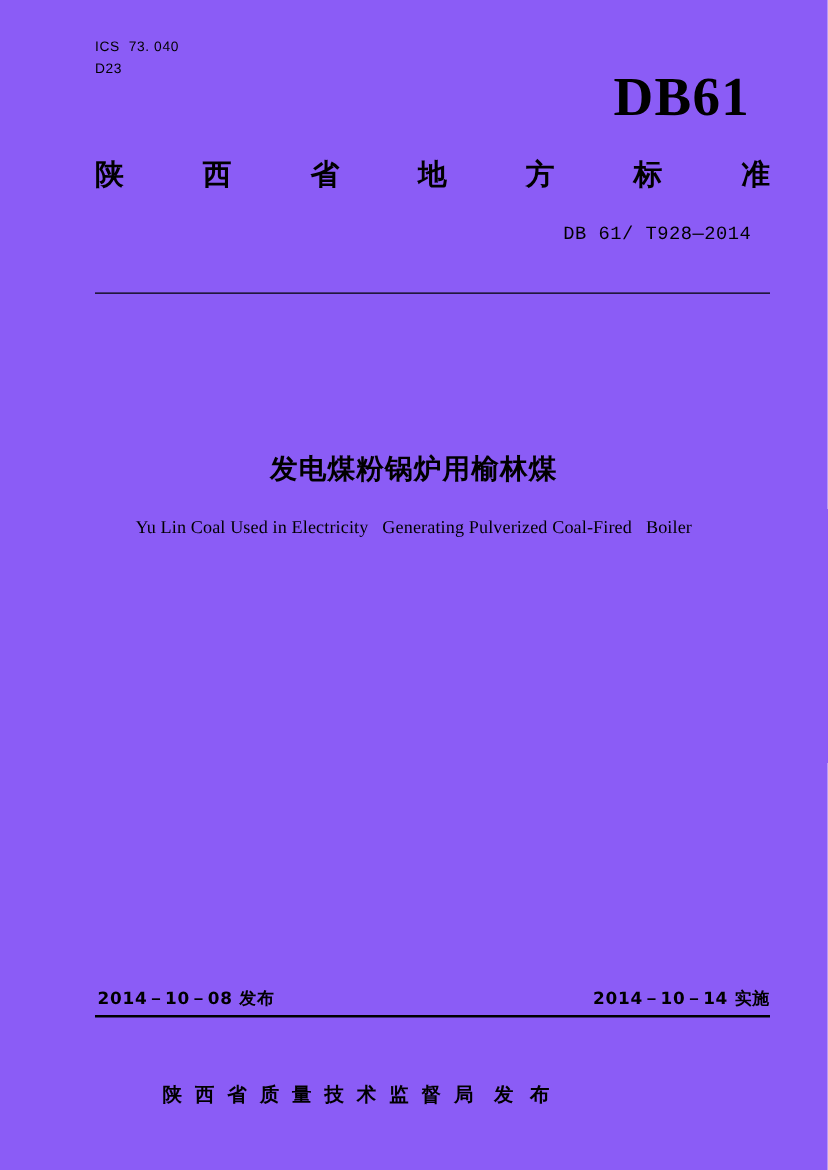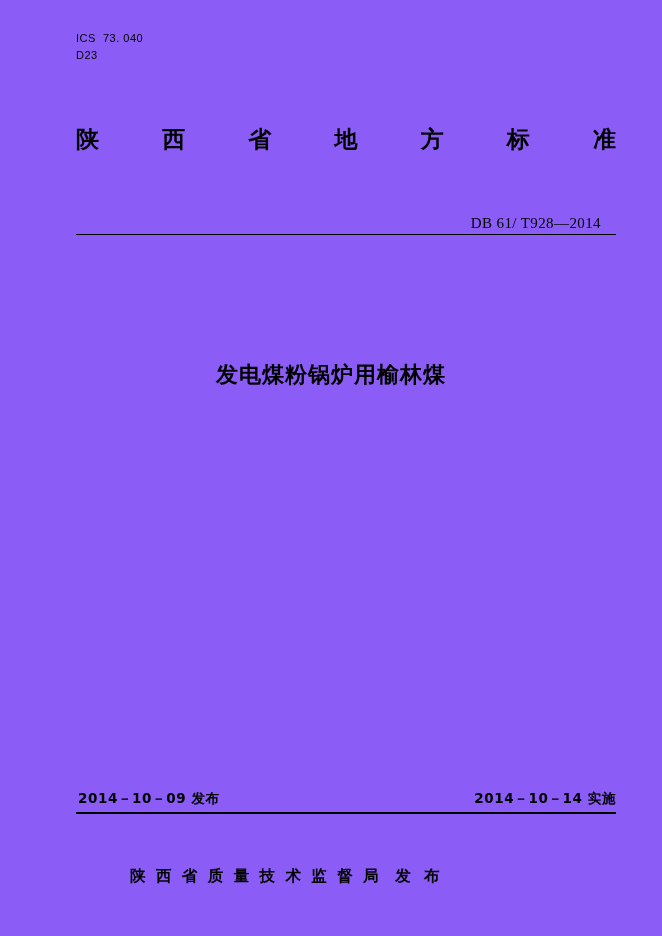--- a/index.html
+++ b/index.html
@@ -63,24 +63,23 @@
     justify-content: space-between;
     letter-spacing: 0px;
   }
   .std-title span { display: inline-block; }
 
   
   .std-number {
     position: absolute;
     right: 61px;
     top: 179px;
-    font-family: Liberation Serif, serif;
+    font-family: Liberation Mono, monospace;
     font-size: 15px;
     letter-spacing: 0.4px;
-    margin-top: 36px;
   }
 
   
   .rule-top {
     position: absolute;
     left: 76px;
     top: 234px;
     width: 540px;
     height: 1px;
     background: #000;
@@ -161,39 +160,41 @@
 </head>
 <body>
 
 <div class="page">
 
   <div class="ics-block">
     <div class="ics-line">ICS  73. 040</div>
     <div class="ics-line">D23</div>
   </div>
 
+  <div class="db-logo">DB61</div>
 
   <div class="std-title">
     <span>陕</span>
     <span>西</span>
     <span>省</span>
     <span>地</span>
     <span>方</span>
     <span>标</span>
     <span>准</span>
   </div>
 
   <div class="std-number">DB 61/ T928—2014</div>
 
   <div class="rule-top"></div>
 
   <div class="main-title-cn">发电煤粉锅炉用榆林煤</div>
+  <div class="main-title-en">Yu Lin Coal Used in Electricity   Generating Pulverized Coal-Fired   Boiler</div>
 
   <div class="rule-bottom"></div>
 
-  <div class="issue-date">2014－10－09 发布</div>
+  <div class="issue-date">2014－10－08 发布</div>
   <div class="effective-date">2014－10－14 实施</div>
 
   <div class="publisher">
     <span>陕 西 省 质 量 技 术 监 督 局</span><span class="pub-word">发 布</span>
   </div>
 
 </div>
 
 </body></html>

